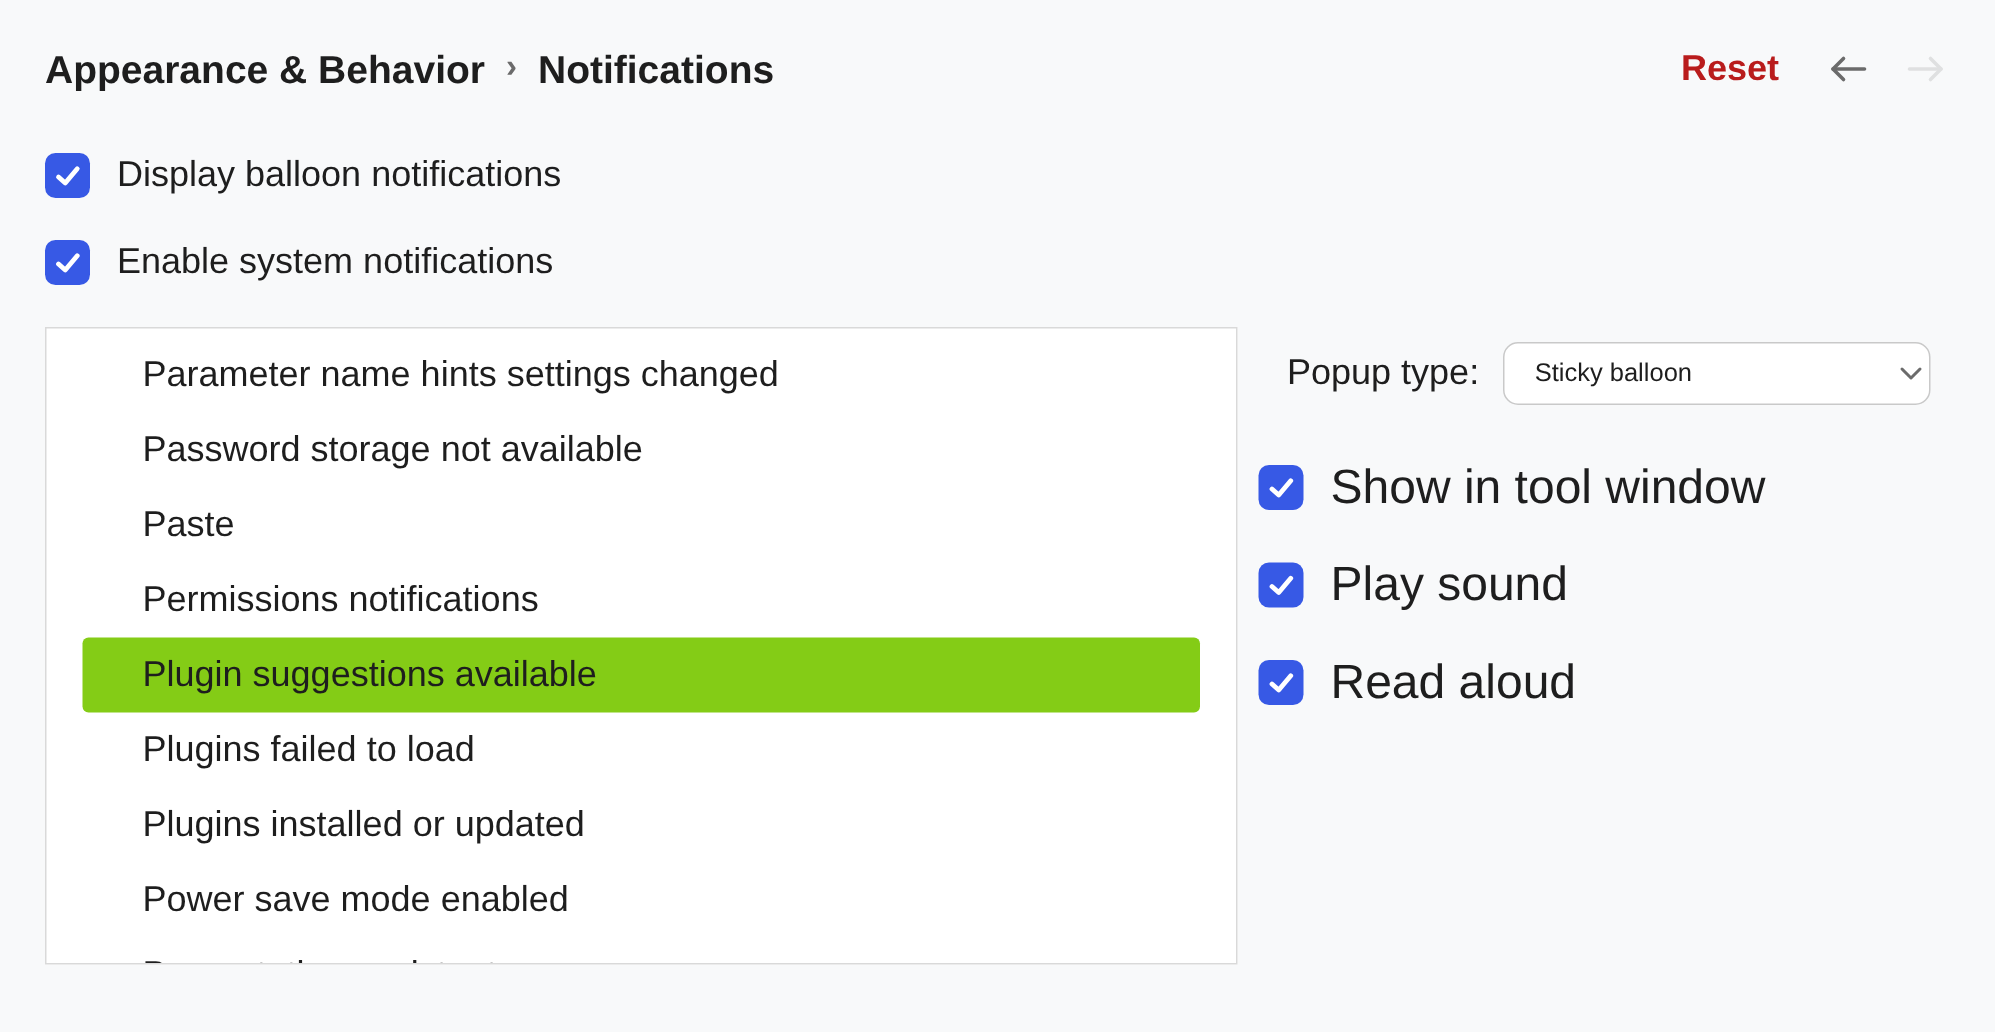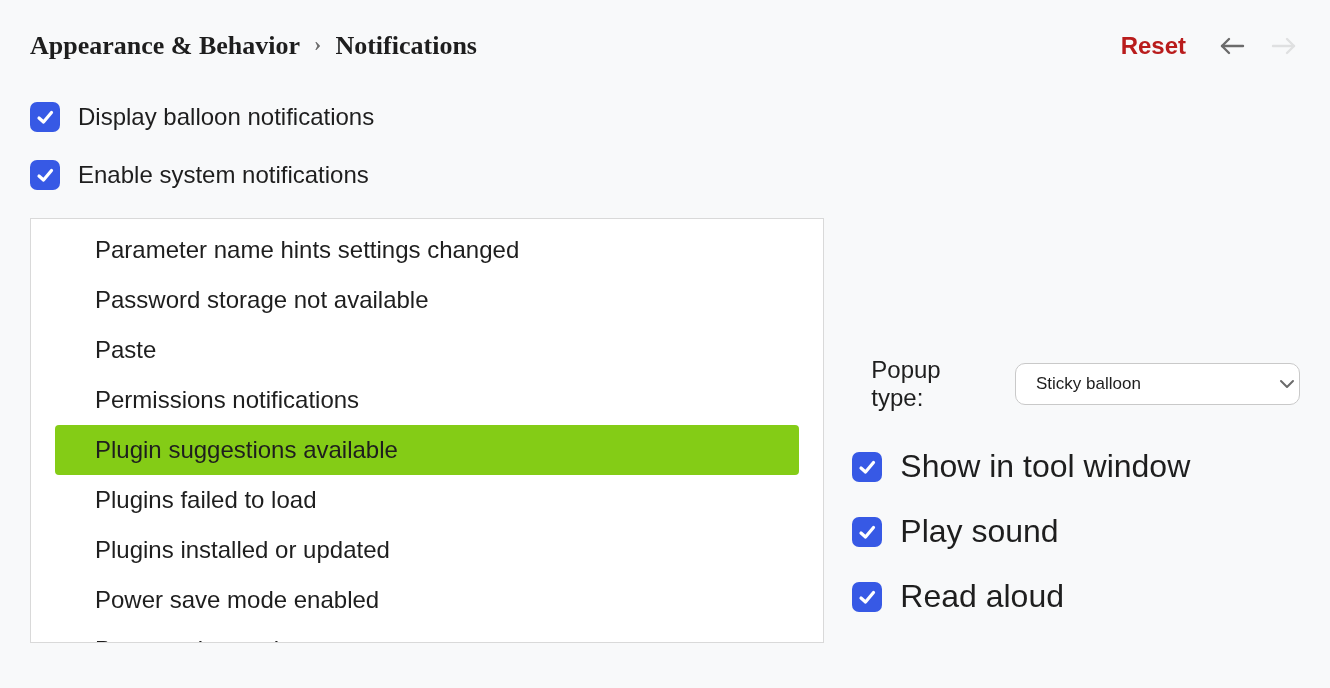--- a/index.html
+++ b/index.html
@@ -8,39 +8,39 @@
     width: 1330px; height: 688px;
     background: #f8f9fa;
     font-family: -apple-system, BlinkMacSystemFont, "Segoe UI", Helvetica, Arial, sans-serif;
     color: #1e1e1e;
   }
   .wrap { padding: 30px 30px 0 30px; }
   .header {
     display: flex; align-items: center; justify-content: space-between;
     margin-bottom: 40px;
   }
-  .breadcrumb { display: flex; gap: 14px; font-size: 26px; font-weight: 700; font-family: Liberation Serif, serif; }
+  .breadcrumb { display: flex; gap: 14px; font-size: 26px; font-weight: 700; }
   .breadcrumb .sep { color: #6b6b6b; font-weight: 700; font-size: 22px; }
   .header-right { display: flex; align-items: center; gap: 30px; }
   .reset { color: #b91c1c; font-size: 24px; font-weight: 600; cursor: pointer; }
   .nav-arrows { display: flex; align-items: center; gap: 20px; }
   .arrow-btn { display: inline-flex; align-items: center; justify-content: center; width: 32px; height: 32px; cursor: pointer; }
   .arrow-btn.disabled { cursor: default; opacity: 0.4; }
   .arrow-btn svg { stroke: #6b6b6b; }
   .arrow-btn.disabled svg { stroke: #bcbcbc; }
 
   .checkbox-row { display: flex; align-items: center; gap: 18px; margin-bottom: 28px; font-size: 24px; }
   .cb {
     width: 30px; height: 30px; border-radius: 7px;
     background: #3759e5; display: inline-flex; align-items: center; justify-content: center;
     flex-shrink: 0;
   }
   .cb svg { stroke: #fff; }
 
-  .columns { display: flex; gap: 28px; margin-top: 8px; align-items: flex-end; }
+  .columns { display: flex; gap: 14px; margin-top: 8px; }
   .listbox {
     width: 795px; height: 425px;
     border: 1px solid #d9d9d9; background: #fff;
     overflow: hidden;
     padding-top: 6px;
   }
   .list-item {
     font-size: 24px; padding: 10px 0 10px 40px;
     margin: 0 24px;
     line-height: 1.25;

